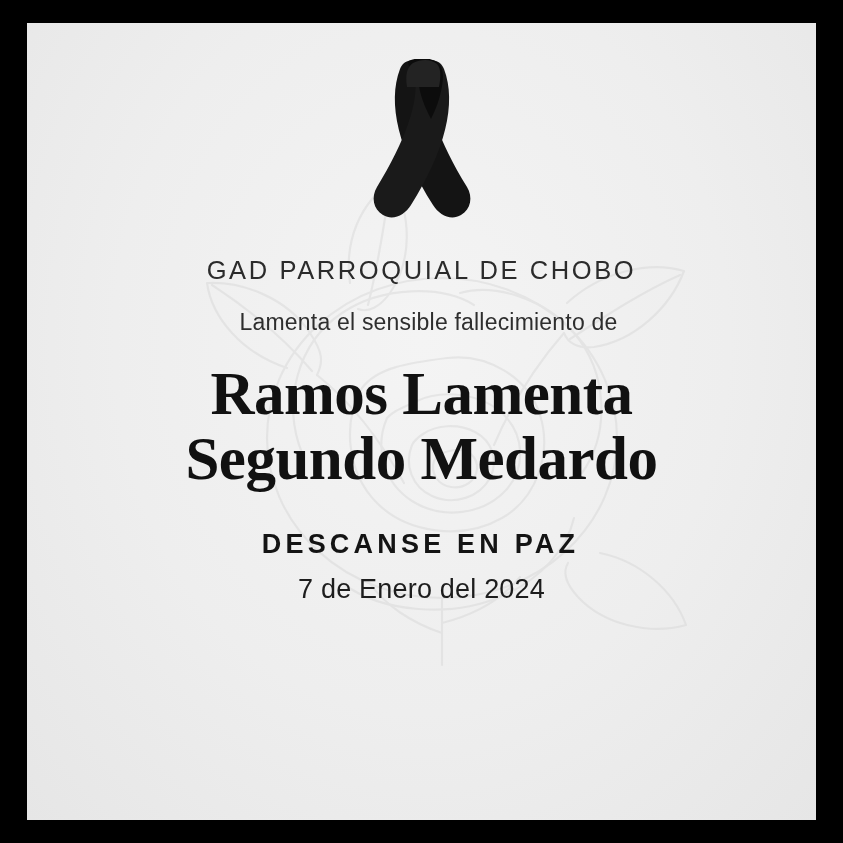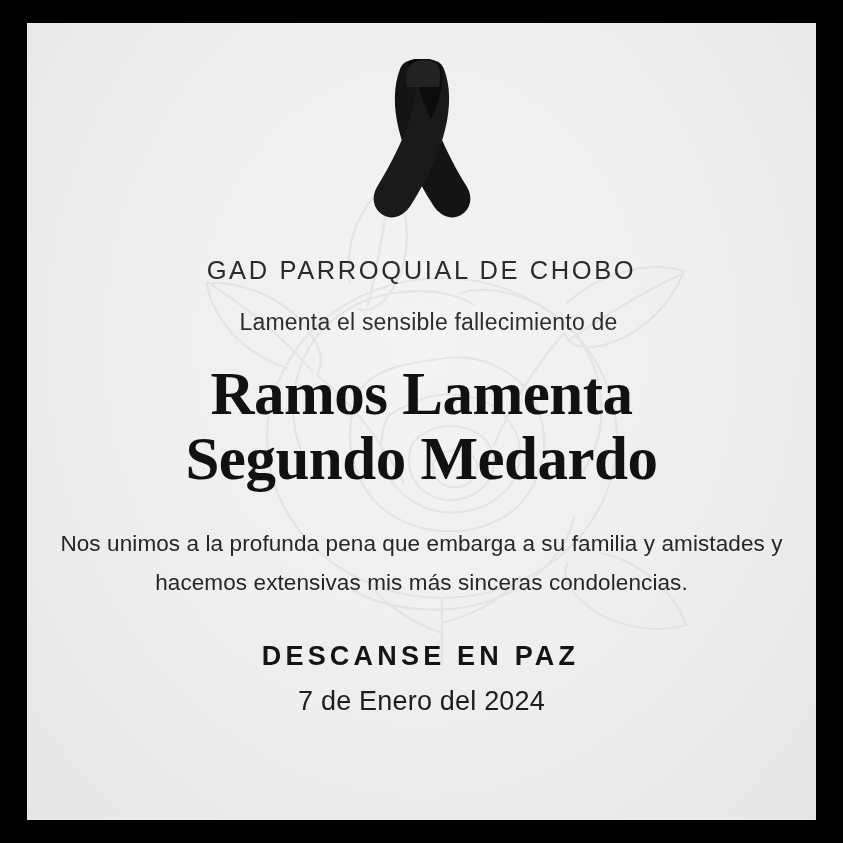--- a/index.html
+++ b/index.html
@@ -160,21 +160,20 @@
 
       <div class="org">GAD PARROQUIAL DE CHOBO</div>
 
       <div class="subtitle">Lamenta el sensible fallecimiento de</div>
 
       <div class="name">
         <span>Ramos Lamenta</span>
         <span class="line2">Segundo Medardo</span>
       </div>
 
-      <div class="message">Nos unimos a la profunda pena que embarga a su familia y amistades y hacemos extensivas mis más sinceras condolencias.</div>
 
       <div class="rip">DESCANSE EN PAZ</div>
 
       <div class="date">7 de Enero del 2024</div>
 
     </div>
   </div>
 </div>
 
 </body></html>

